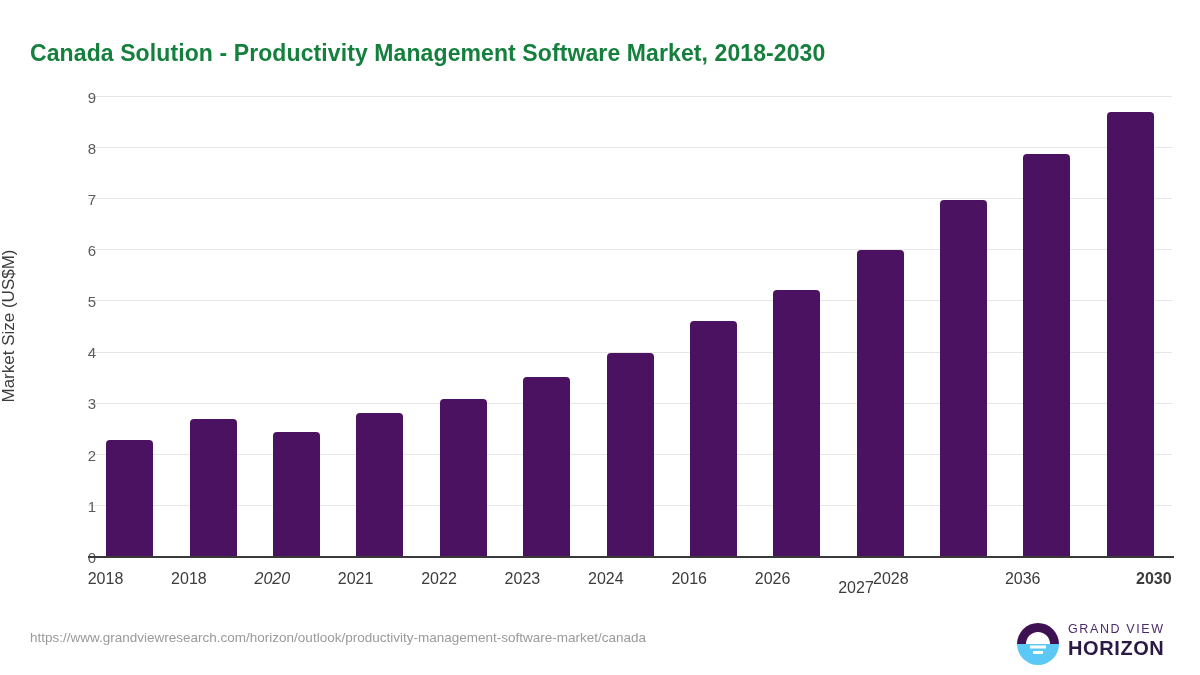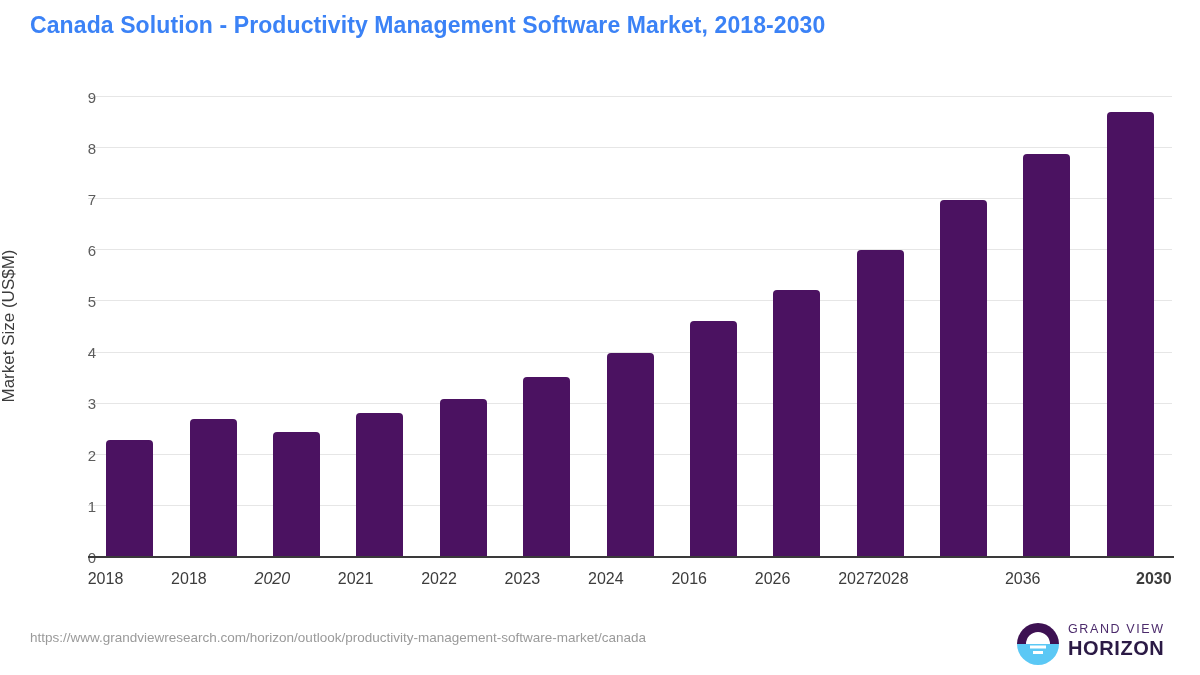--- a/index.html
+++ b/index.html
@@ -18,24 +18,24 @@
     width: 1200px;
     height: 675px;
     background: #ffffff;
     box-sizing: border-box;
   }
 
   
   #chart-title {
     position: absolute;
     left: 30px;
-    top: 12px;
+    top: 40px;
     font-size: 23px;
     font-weight: bold;
-    color: #3b82f6;
+    color: #15803d;
     letter-spacing: 0.1px;
     white-space: nowrap;
   }
 
   
   
   #plot-area {
     position: absolute;
     left: 88px;
     top: 96px;
@@ -227,21 +227,21 @@
   <div id="x-axis">
       <div class="xtick-label" style="left: 87.7px;">2018</div>
       <div class="xtick-label" style="left: 171.1px;">2018</div>
       <div class="xtick-label" style="left: 254.5px; font-style: italic;">2020</div>
       <div class="xtick-label" style="left: 337.8px;">2021</div>
       <div class="xtick-label" style="left: 421.2px;">2022</div>
       <div class="xtick-label" style="left: 504.6px;">2023</div>
       <div class="xtick-label" style="left: 588px;">2024</div>
       <div class="xtick-label" style="left: 671.4px;">2016</div>
       <div class="xtick-label" style="left: 754.8px;">2026</div>
-      <div class="xtick-label" style="left: 838.2px;">2027</div>
+      <div class="xtick-label" style="left: 838.2px; margin-top: 9px;">2027</div>
       <div class="xtick-label" style="left: 873px;">2028</div>
       <div class="xtick-label" style="left: 1004.9px;">2036</div>
       <div class="xtick-label" style="left: 1136px; font-weight: bold;">2030</div>
     </div>
 
   <div id="source-url">https://www.grandviewresearch.com/horizon/outlook/productivity-management-software-market/canada</div>
 
   <div id="logo">
     <div id="logo-mark">
       <svg width="44" height="44" viewBox="0 0 44 44">

